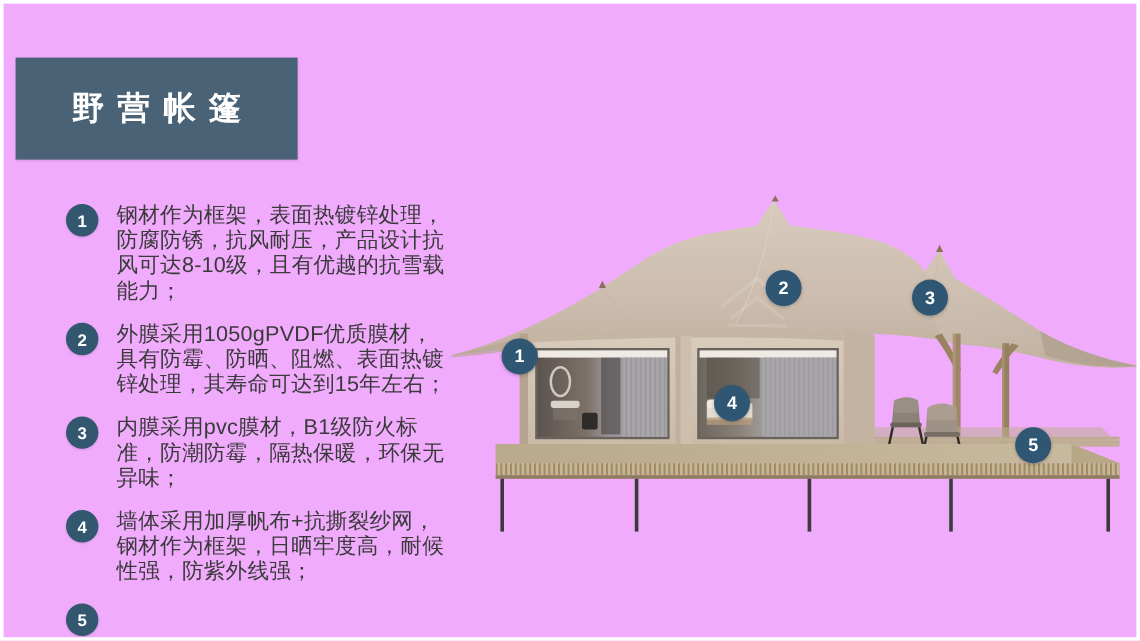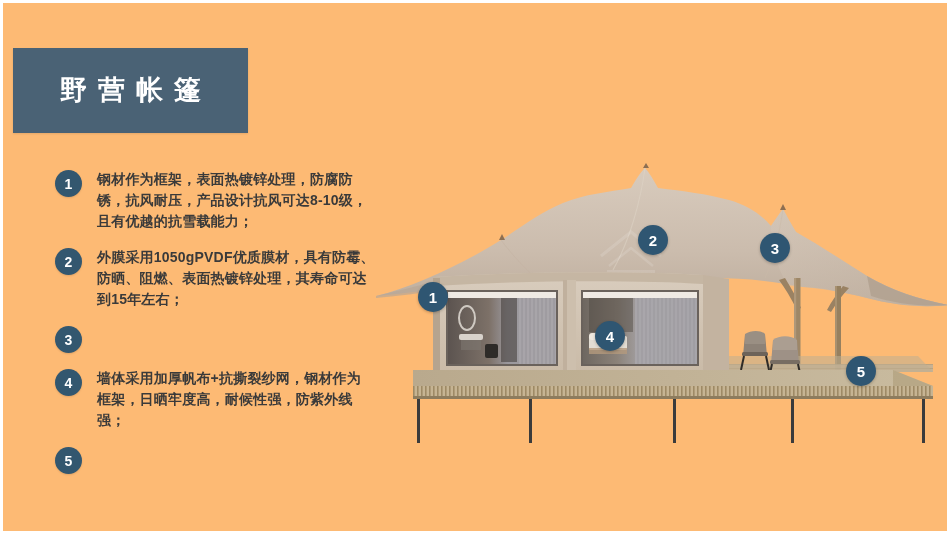--- a/index.html
+++ b/index.html
@@ -5,21 +5,21 @@
   html,body{margin:0;padding:0;}
   body{
     width:950px;height:534px;
     background:#ffffff;
     font-family:"Liberation Sans","DejaVu Sans",sans-serif;
     overflow:hidden;
   }
   #slide{
     position:relative;
     width:950px;height:534px;
-    background:#fdba74;
+    background:#f0abfc;
     box-sizing:border-box;
     border:3px solid #ffffff;
     overflow:hidden;
   }
 
   
   #title-banner{
     position:absolute;
     left:10px;top:45px;
     width:235px;height:85px;
@@ -57,24 +57,23 @@
     color:#ffffff;
     font-size:14px;
     font-weight:bold;
     display:flex;align-items:center;justify-content:center;
     margin-top:1px;
     box-shadow:0 1px 2px rgba(0,0,0,.12);
   }
   .feature-text{
     margin-left:15px;
     color:#3a3a3a;
-    font-size:14px;
+    font-size:18px;
     line-height:21px;
     letter-spacing:.2px;
-    font-weight:bold;
   }
 
   
   #illustration{
     position:absolute;
     left:370px;top:145px;
     width:580px;height:300px;
   }
   #tent-svg{display:block;width:580px;height:300px;}
 
@@ -113,20 +112,21 @@
       <div class="feature-text">钢材作为框架，表面热镀锌处理，防腐防锈，抗风耐压，产品设计抗风可达8-10级，且有优越的抗雪载能力；</div>
     </div>
 
     <div class="feature-item">
       <div class="badge">2</div>
       <div class="feature-text">外膜采用1050gPVDF优质膜材，具有防霉、防晒、阻燃、表面热镀锌处理，其寿命可达到15年左右；</div>
     </div>
 
     <div class="feature-item">
       <div class="badge">3</div>
+      <div class="feature-text">内膜采用pvc膜材，B1级防火标准，防潮防霉，隔热保暖，环保无异味；</div>
     </div>
 
     <div class="feature-item">
       <div class="badge">4</div>
       <div class="feature-text">墙体采用加厚帆布+抗撕裂纱网，钢材作为框架，日晒牢度高，耐候性强，防紫外线强；</div>
     </div>
 
     <div class="feature-item">
       <div class="badge">5</div>
     </div>

